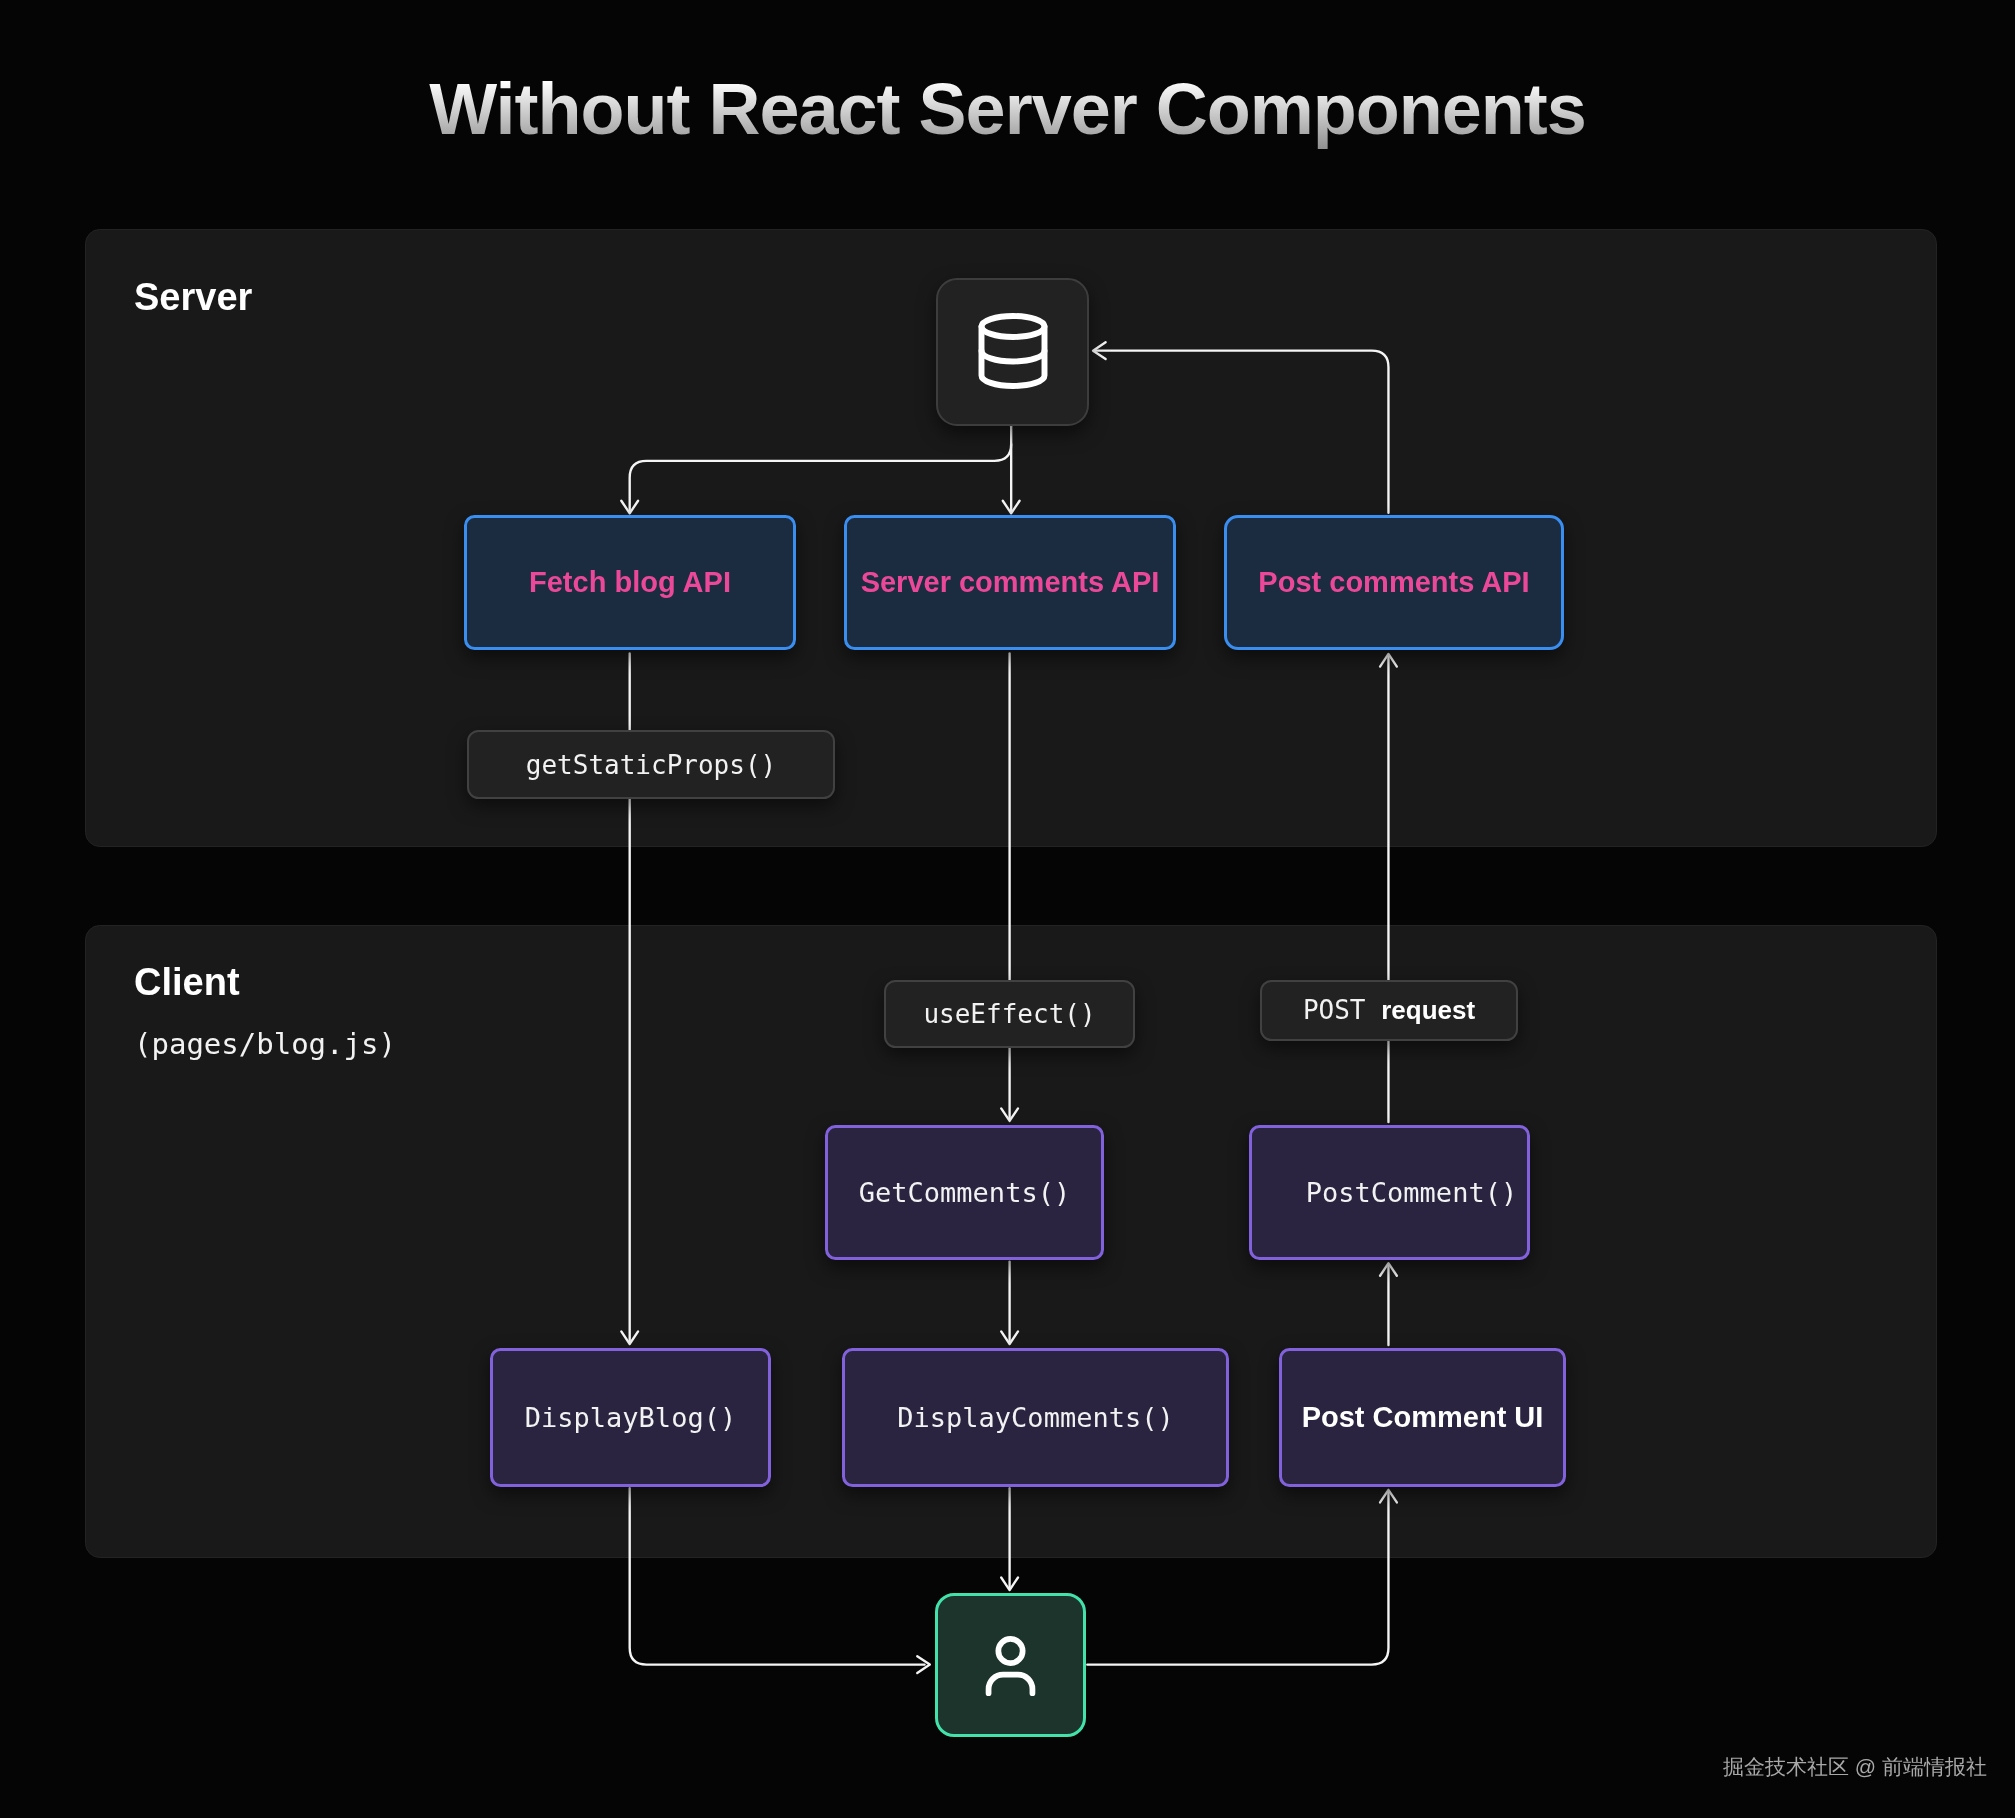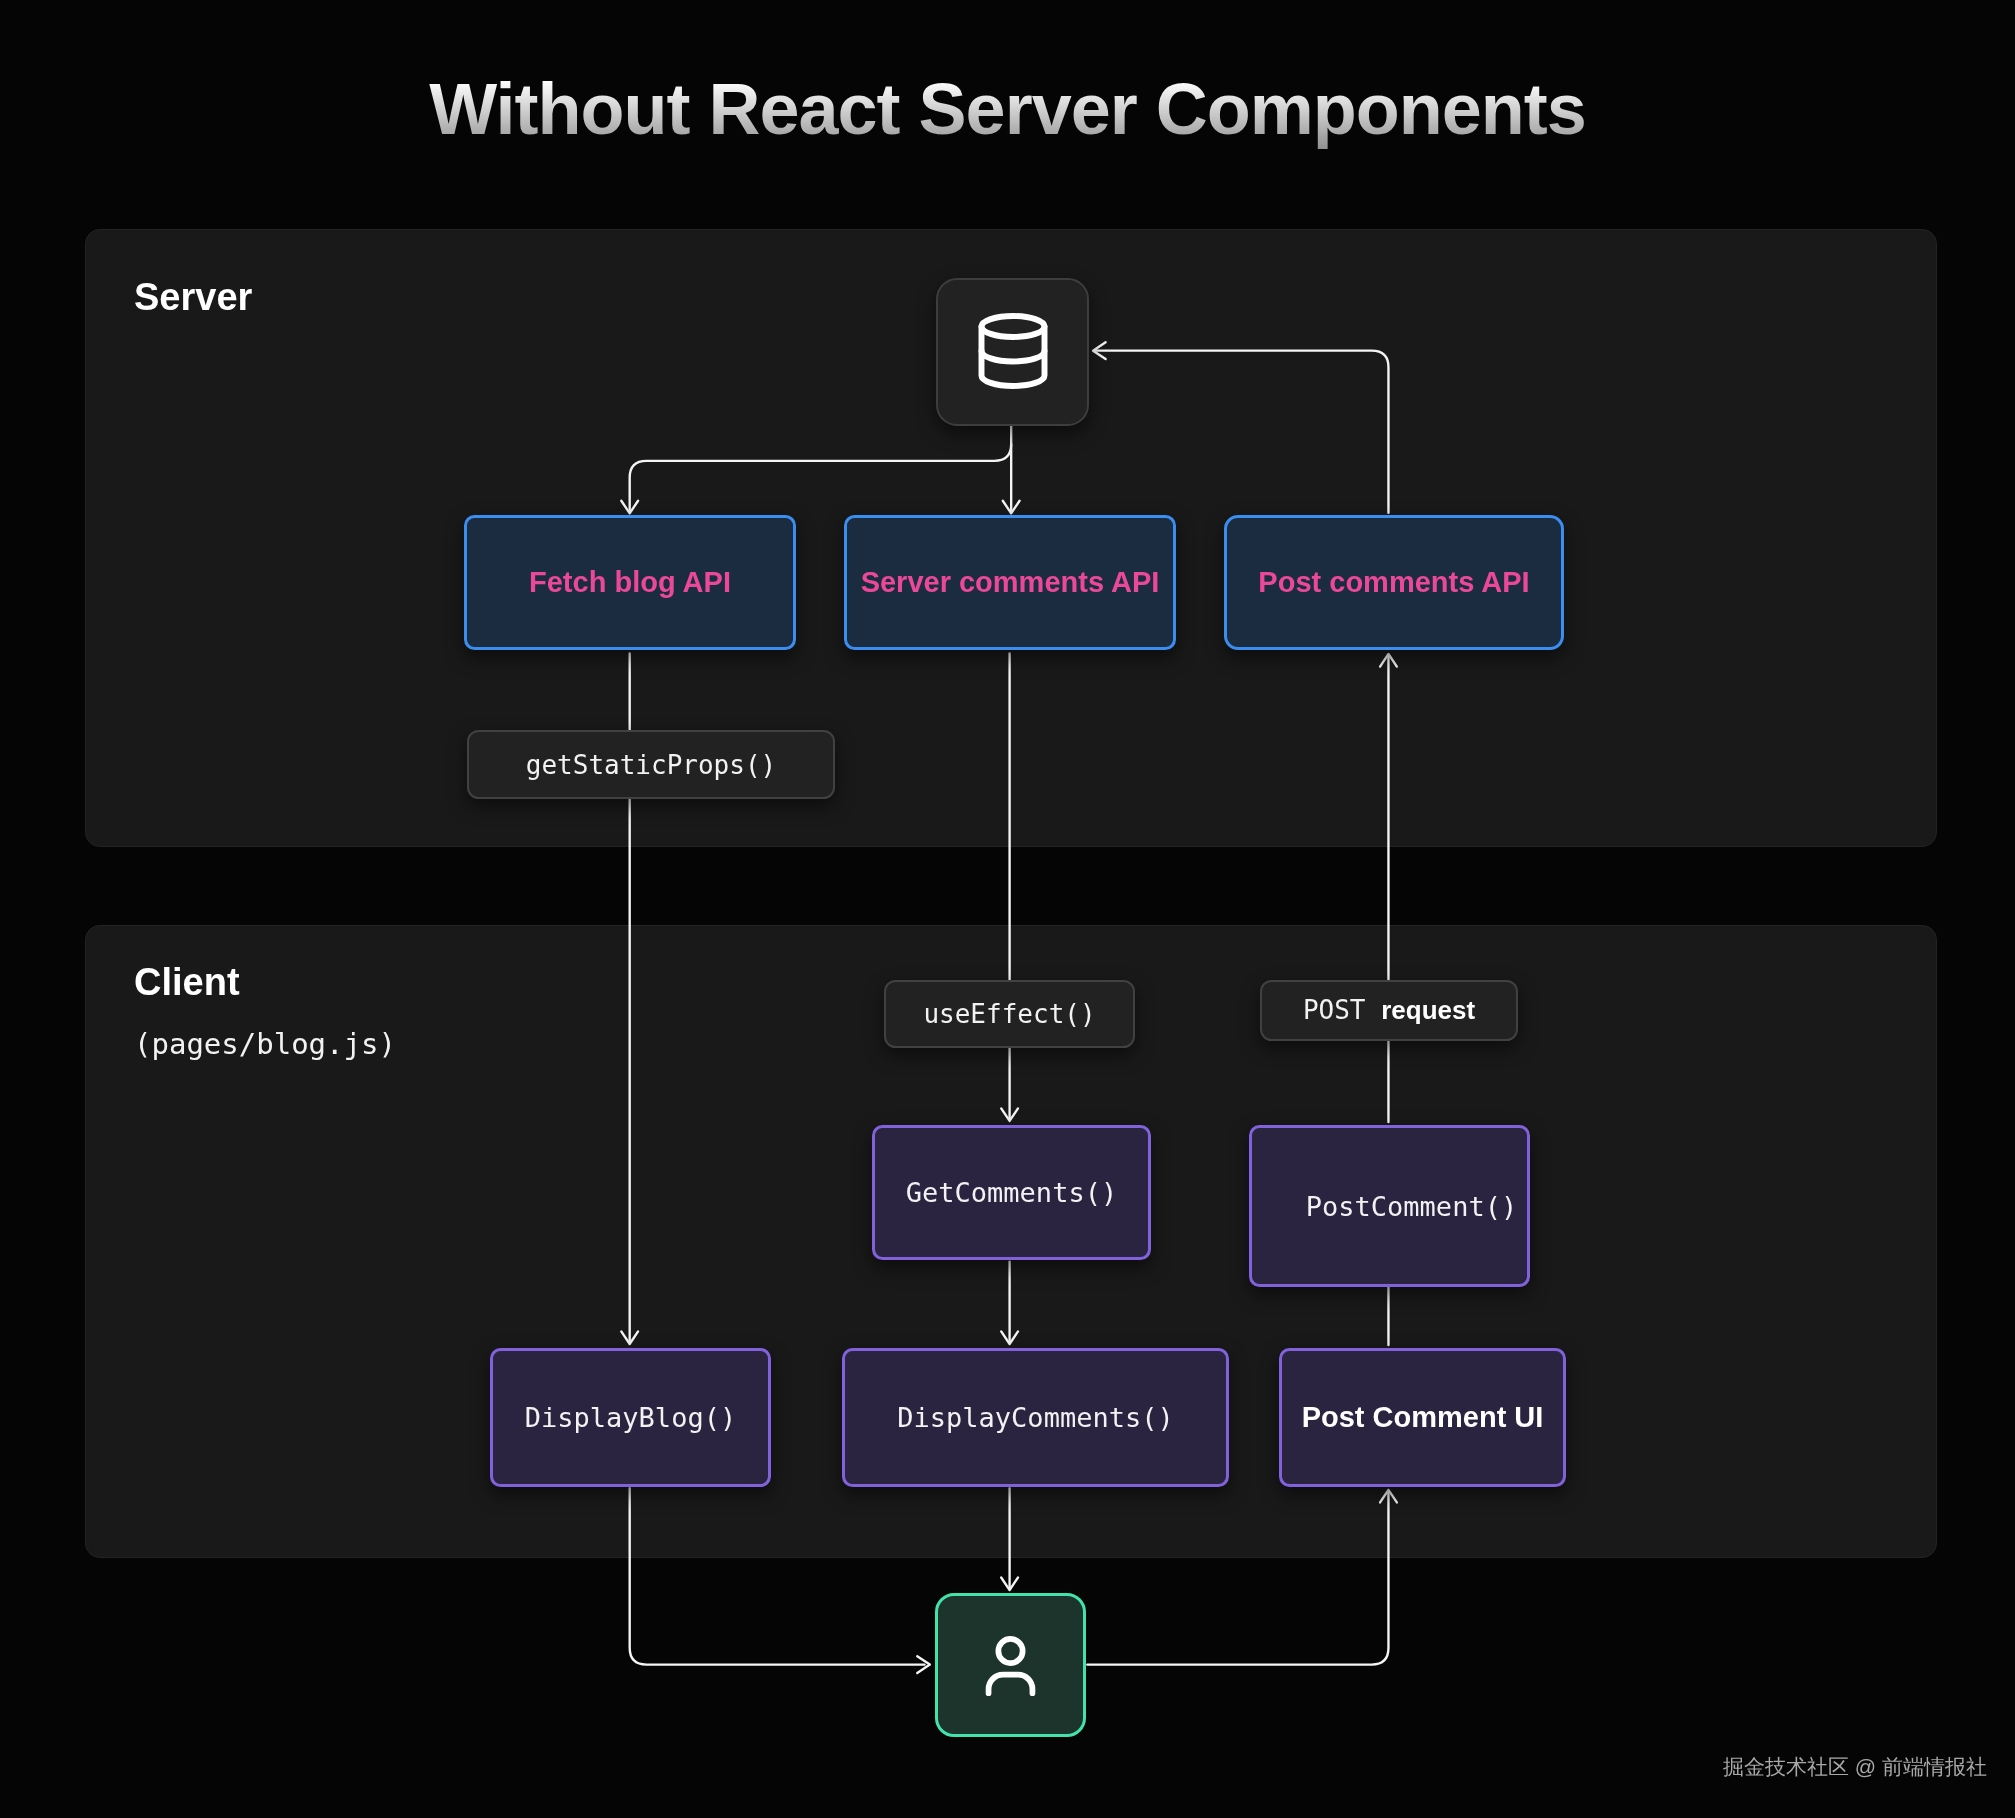--- a/index.html
+++ b/index.html
@@ -75,24 +75,24 @@
 
     <div class="node pill" style="left:798px;top:54px;width:251px;height:68px;">
       <span>useEffect()</span>
     </div>
     <div class="node pill" style="left:1174px;top:54px;width:258px;height:61px;">
       <span>
         <span>POST</span>&nbsp;<span class="bold-part">request</span>
       </span>
     </div>
 
-    <div class="node box-purple" style="left:786px;top:199px;width:279px;height:135px;text-align:center;">
+    <div class="node box-purple" style="left:739px;top:199px;width:279px;height:135px;text-align:center;">
       <span>GetComments()</span>
     </div>
-    <div class="node box-purple" style="left:1163px;top:199px;width:281px;height:162px;padding-left:44px;">
+    <div class="node box-purple" style="left:1163px;top:199px;width:281px;height:135px;padding-left:44px;">
       <span>PostComment()</span>
     </div>
 
     <div class="node box-purple" style="left:404px;top:422px;width:281px;height:139px;">
       <span>DisplayBlog()</span>
     </div>
     <div class="node box-purple" style="left:756px;top:422px;width:387px;height:139px;">
       <span>DisplayComments()</span>
     </div>
     <div class="node box-purple sans" style="left:1154px;top:422px;width:287px;height:139px;margin-left:39px;">

